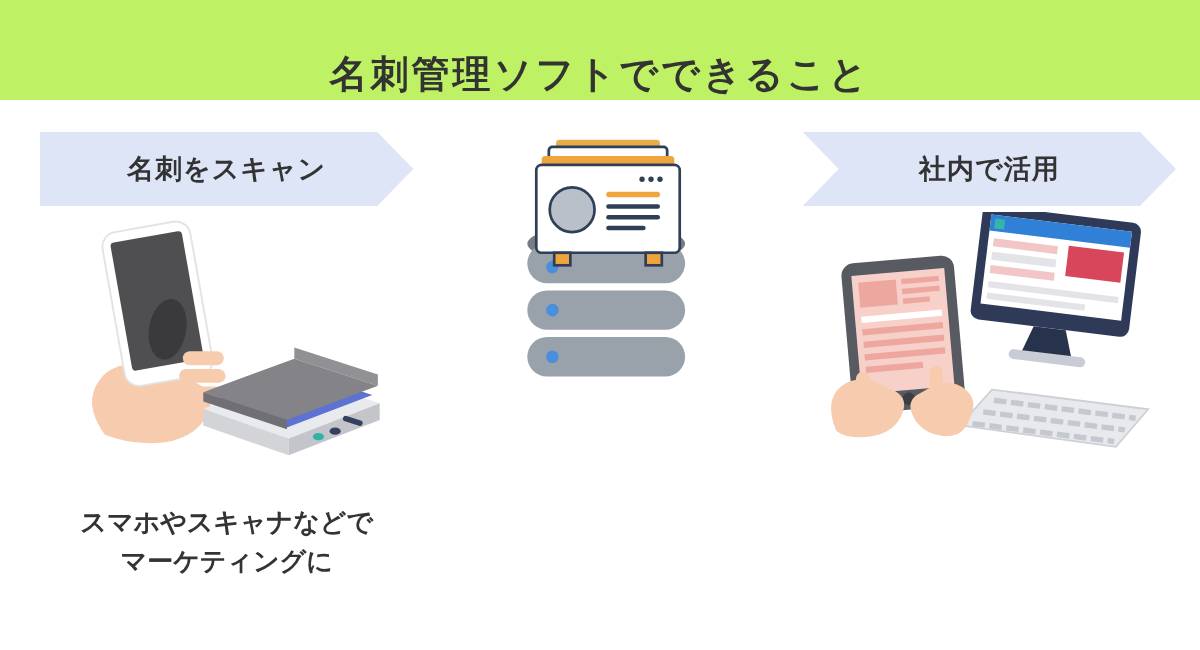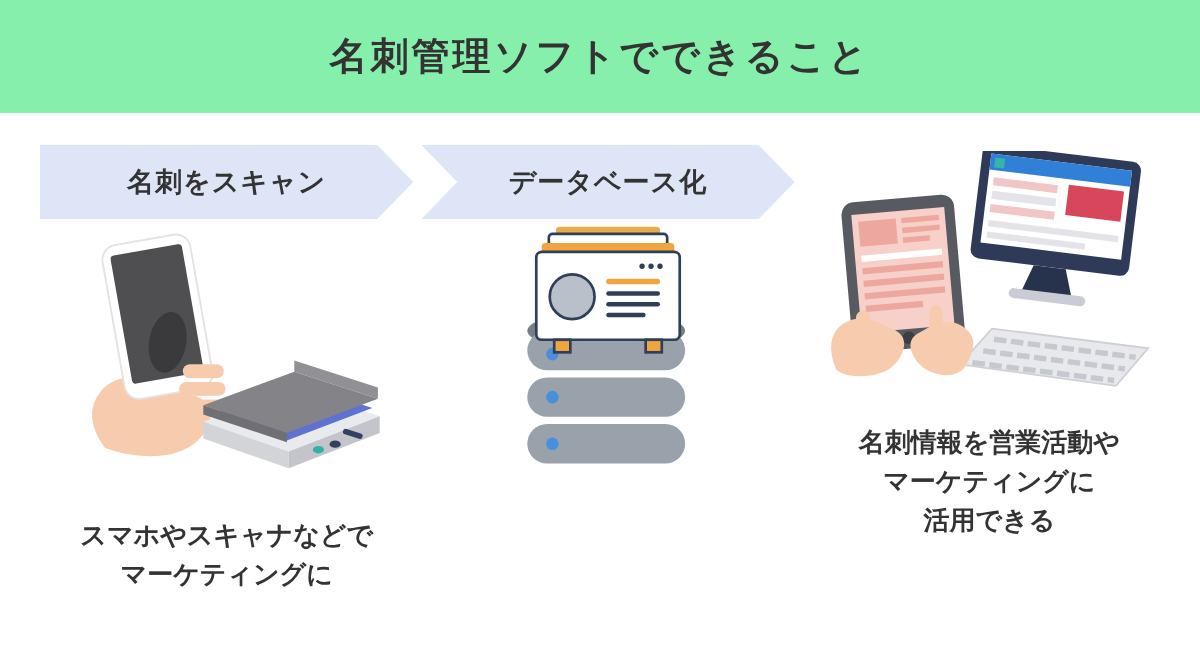--- a/index.html
+++ b/index.html
@@ -4,23 +4,23 @@
 <style>
   html, body { margin: 0; padding: 0; }
   body {
     width: 1200px; height: 650px;
     background: #ffffff;
     font-family: "Liberation Sans", "DejaVu Sans", sans-serif;
     color: #333333;
     overflow: hidden;
   }
   .header {
-    height: 113px;
-    background: #86efac;
-    display: flex; align-items: center; justify-content: center;
+    height: 100px;
+    background: #bef264;
+    display: flex; align-items: flex-end; justify-content: center;
   }
   .title {
     font-size: 38px; font-weight: 700; letter-spacing: 3px; margin: 0;
   }
   .steps {
     display: grid;
     grid-template-columns: repeat(3, 1fr);
     column-gap: 8px;
     padding: 32px 24px 0 40px;
   }
@@ -89,23 +89,20 @@
             <ellipse cx="142" cy="120" rx="6" ry="4" fill="#33415e"></ellipse>
             <rect x="150" y="106" width="22" height="6" rx="3" fill="#33415e" transform="rotate(18 161 109)"></rect>
           </g>
         </svg>
       </div>
       <p class="desc">スマホやスキャナなどで
 マーケティングに</p>
     </section>
 
     <section class="step">
-      <div class="banner">
-        <span>データベース化</span>
-      </div>
       <div class="illus">
         <svg width="300" height="260" viewBox="0 0 300 290">
 
           <g transform="translate(58,96)">
             <ellipse cx="90" cy="22" rx="88" ry="22" fill="#767d87"></ellipse>
             <rect x="2" y="22" width="176" height="44" rx="22" fill="#99a1aa"></rect>
             <rect x="2" y="74" width="176" height="44" rx="22" fill="#99a1aa"></rect>
             <rect x="2" y="126" width="176" height="44" rx="22" fill="#99a1aa"></rect>
             <circle cx="30" cy="48" r="7" fill="#4a8fdc"></circle>
             <circle cx="30" cy="96" r="7" fill="#4a8fdc"></circle>
@@ -126,20 +123,23 @@
             <rect x="78" y="84" width="60" height="5" rx="2.5" fill="#2f3f58"></rect>
             <rect x="78" y="96" width="44" height="5" rx="2.5" fill="#2f3f58"></rect>
             <rect x="20" y="126" width="18" height="14" fill="#f0a43e" stroke="#2f3f58" stroke-width="3"></rect>
             <rect x="122" y="126" width="18" height="14" fill="#f0a43e" stroke="#2f3f58" stroke-width="3"></rect>
           </g>
         </svg>
       </div>
     </section>
 
     <section class="step">
+      <div class="banner">
+        <span>社内で活用</span>
+      </div>
       <div class="illus">
         <svg width="365" height="260" viewBox="0 0 370 290">
 
           <g transform="translate(168,2) rotate(7 90 80)">
             <rect x="0" y="0" width="178" height="128" rx="10" fill="#2e3a57"></rect>
             <rect x="10" y="10" width="158" height="100" fill="#ffffff"></rect>
             <rect x="10" y="10" width="158" height="18" fill="#2f80d6"></rect>
             <rect x="15" y="14" width="11" height="11" fill="#35b5a9"></rect>
             <rect x="100" y="34" width="62" height="34" fill="#d8465c"></rect>
             <rect x="16" y="36" width="72" height="9" fill="#f2c6c6"></rect>
@@ -175,19 +175,16 @@
               <rect x="18" y="116" width="64" height="7" fill="#eda79f"></rect>
               <circle cx="63" cy="156" r="7" fill="#3c3e44"></circle>
             </g>
             <path d="M14 244 Q0 210 20 194 Q36 182 58 190 L80 200 Q94 208 88 224 Q80 246 54 250 Q26 254 14 244 Z" fill="#f7cbae"></path>
             <rect x="36" y="178" width="16" height="36" rx="8" fill="#f7cbae"></rect>
             <path d="M158 240 Q176 212 158 198 Q144 186 122 194 L104 204 Q92 212 100 228 Q110 248 136 250 Q152 250 158 240 Z" fill="#f7cbae"></path>
             <rect x="118" y="172" width="15" height="42" rx="7.5" fill="#f7cbae"></rect>
           </g>
         </svg>
       </div>
-      <p class="desc">名刺情報を営業活動や
-マーケティングに
-活用できる</p>
     </section>
 
   </main>
 </div>
 
 </body></html>

